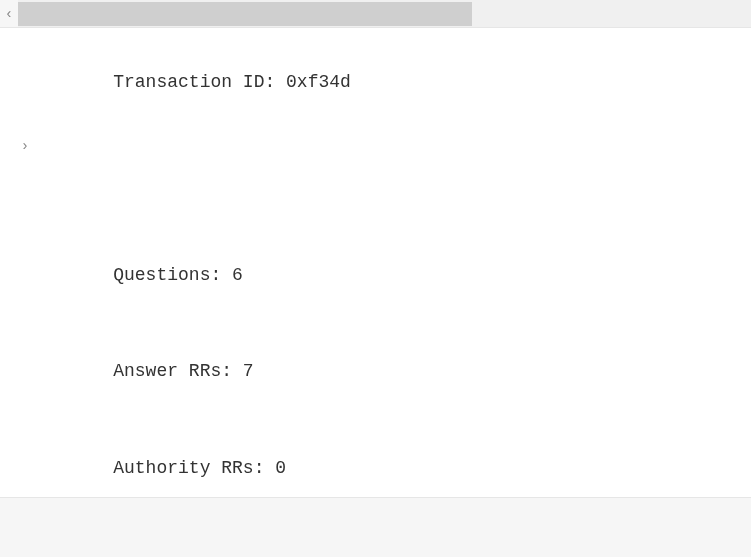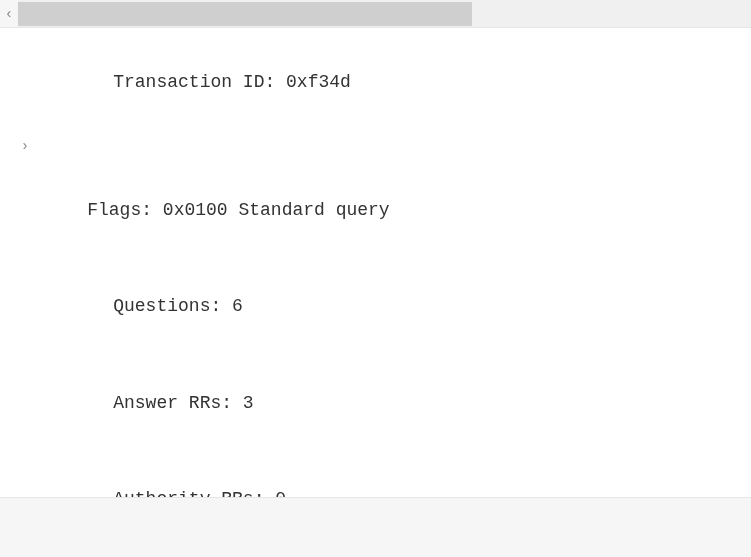--- a/index.html
+++ b/index.html
@@ -92,29 +92,28 @@
 </div>
 
 <div class="details-pane">
 
   <div class="tree-row indent-1">
     <span>Transaction ID: 0xf34d</span>
   </div>
 
   <div class="tree-row indent-0">
     <span class="twisty">›</span>
-    <span>Flags: 0x0100 Standard query</span>
   </div>
 
   <div class="tree-row indent-1">
     <span>Questions: 6</span>
   </div>
 
   <div class="tree-row indent-1">
-    <span>Answer RRs: 3</span>
+    <span>Answer RRs: 7</span>
   </div>
 
   <div class="tree-row indent-1">
     <span>Authority RRs: 0</span>
   </div>
 
 </div>
 
 <div class="hex-pane">
   

